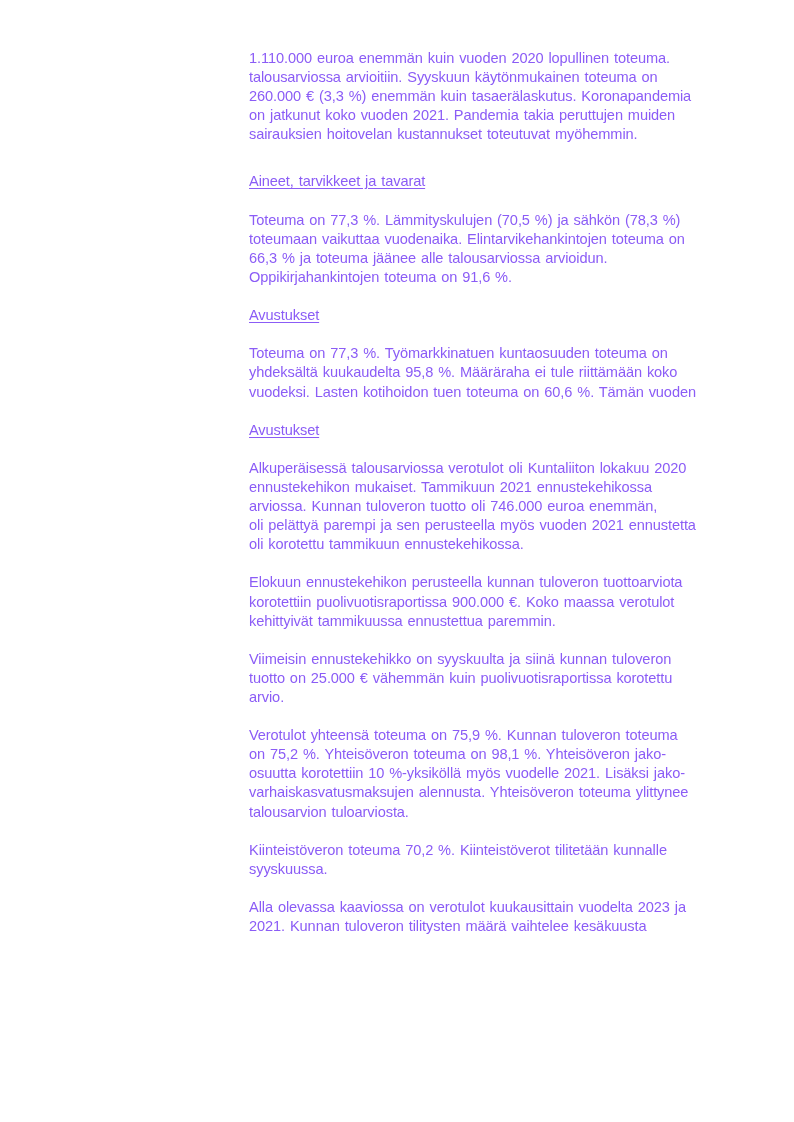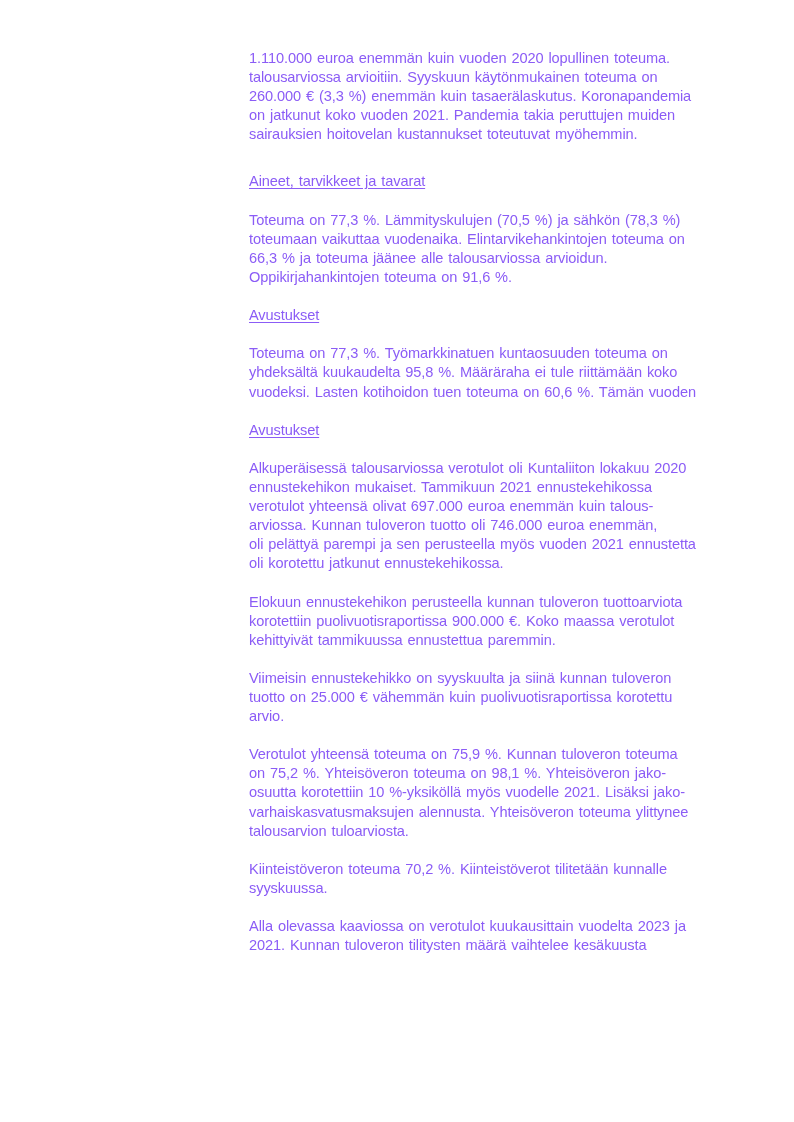--- a/index.html
+++ b/index.html
@@ -79,24 +79,23 @@
     <span class="line">vuodeksi. Lasten kotihoidon tuen toteuma on 60,6 %. Tämän vuoden</span>
   </p>
 
   <div class="heading-block">
     <span class="heading">Avustukset </span>
   </div>
 
   <p class="para">
     <span class="line">Alkuperäisessä talousarviossa verotulot oli Kuntaliiton lokakuu 2020</span>
     <span class="line">ennustekehikon mukaiset. Tammikuun 2021 ennustekehikossa</span>
-    <span class="line">verotulot yhteensä olivat 697.000 euroa enemmän kuin talous-</span>
     <span class="line">arviossa. Kunnan tuloveron tuotto oli 746.000 euroa enemmän,</span>
     <span class="line">oli pelättyä parempi ja sen perusteella myös vuoden 2021 ennustetta</span>
-    <span class="line">oli korotettu jatkunut ennustekehikossa.</span>
+    <span class="line">oli korotettu tammikuun ennustekehikossa.</span>
   </p>
 
   <p class="para">
     <span class="line">Elokuun ennustekehikon perusteella kunnan tuloveron tuottoarviota</span>
     <span class="line">korotettiin puolivuotisraportissa 900.000 €. Koko maassa verotulot</span>
     <span class="line">kehittyivät tammikuussa ennustettua paremmin.</span>
   </p>
 
   <p class="para">
     <span class="line">Viimeisin ennustekehikko on syyskuulta ja siinä kunnan tuloveron</span>

